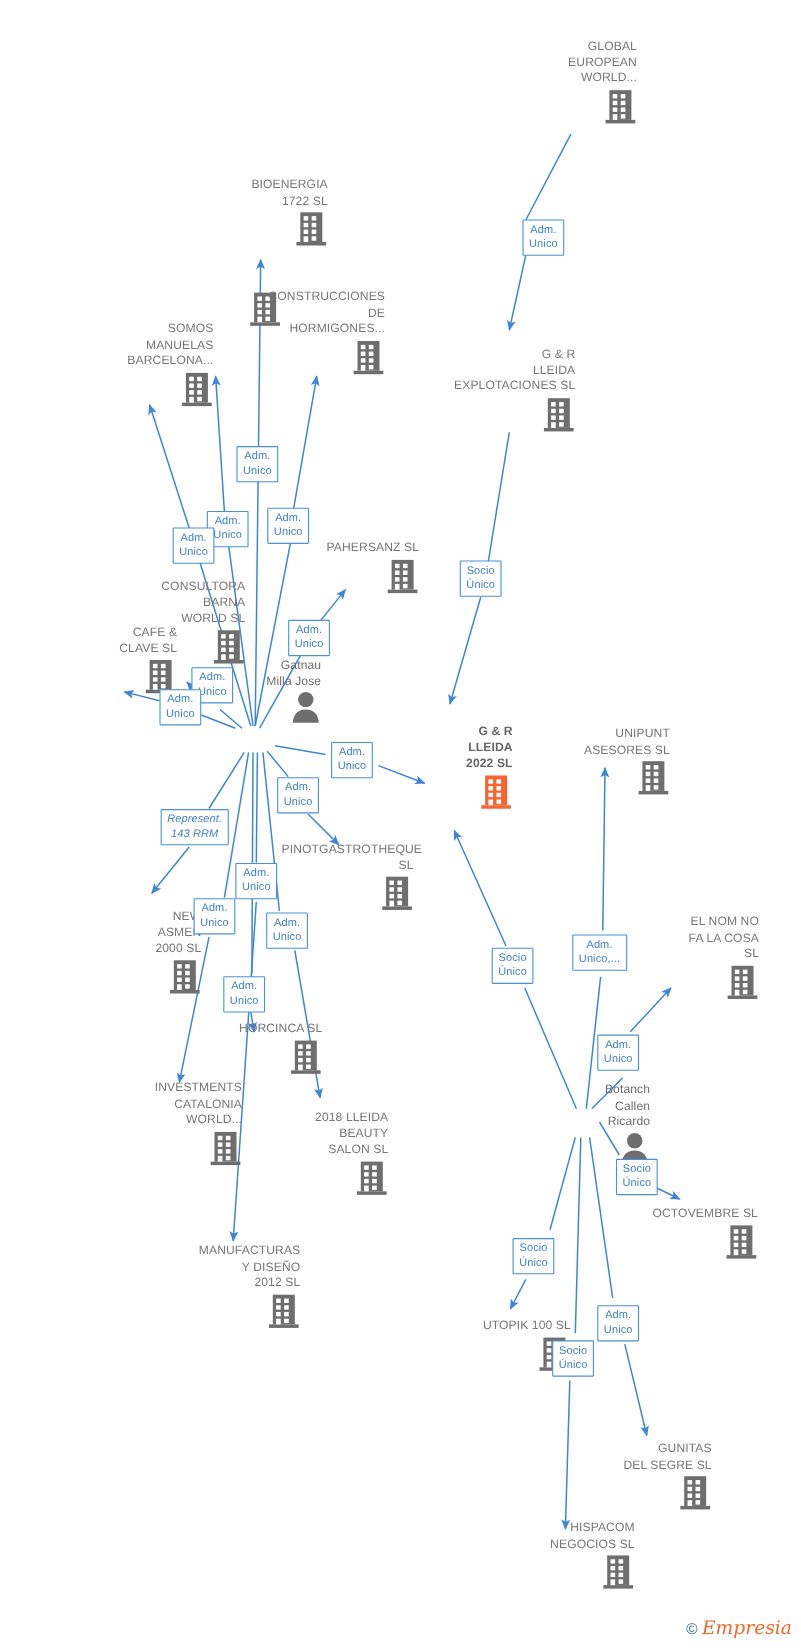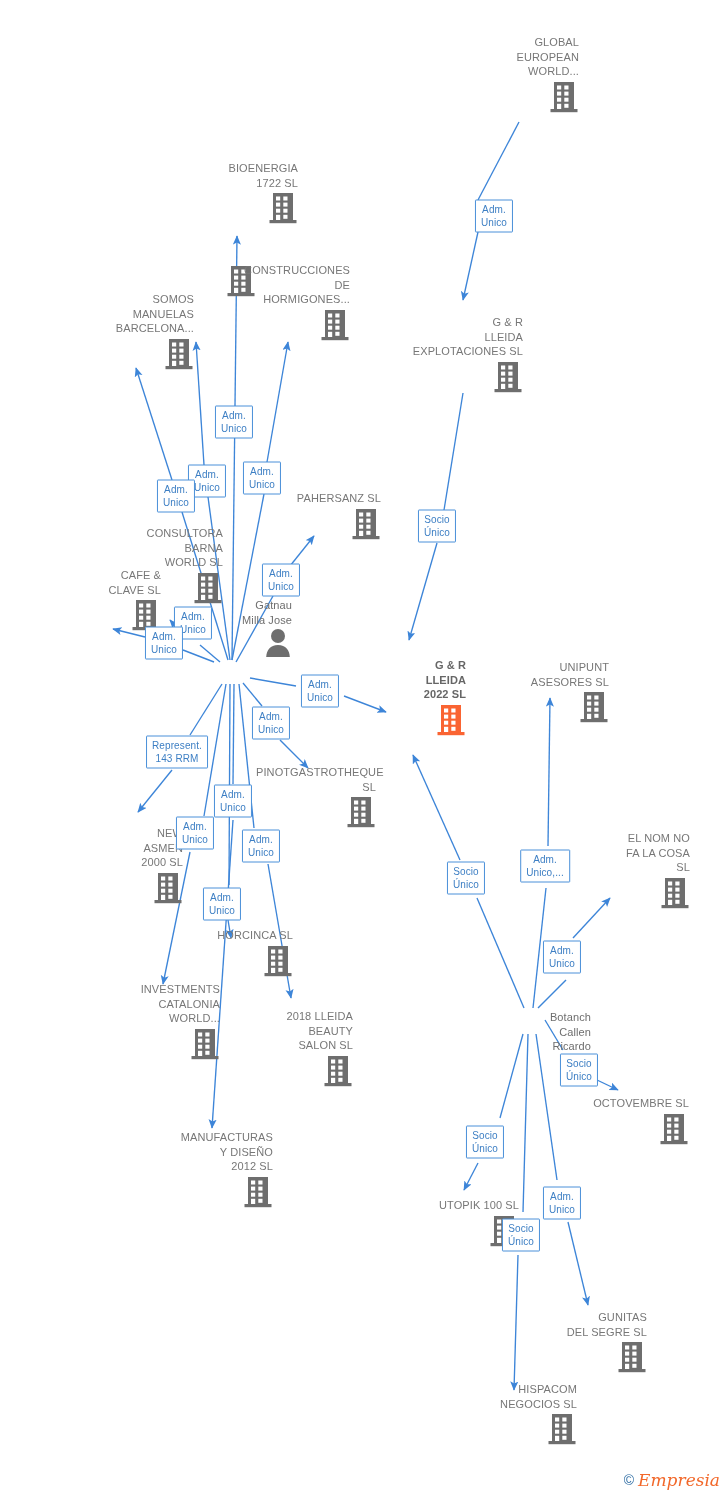--- a/index.html
+++ b/index.html
@@ -450,21 +450,21 @@
               <rect x="15.3" y="5.5" width="4.2" height="4"></rect>
               <rect x="8" y="11.6" width="4.2" height="4"></rect>
               <rect x="15.3" y="11.6" width="4.2" height="4"></rect>
               <rect x="8" y="17.7" width="4.2" height="4"></rect>
               <rect x="15.3" y="17.7" width="4.2" height="4"></rect>
               <rect x="8" y="23.8" width="4.2" height="5.2"></rect>
               <rect x="15.3" y="23.8" width="4.2" height="4"></rect>
             </g>
           </svg></span>
       </div>
-      <div class="node person" style="left: 531px; top: 1010px;">
+      <div class="node person" style="left: 531px; top: 984px;">
         <div class="label">Botanch
 Callen
 Ricardo</div>
         <span class="glyph"><svg width="28" height="30" viewBox="0 0 28 30">
             <circle cx="14" cy="8" r="7" fill="#6e6e6e"></circle>
             <path d="M14 17 C6.2 17 2.5 22.2 2.2 29 L25.8 29 C25.5 22.2 21.8 17 14 17 Z" fill="#6e6e6e"></path>
           </svg></span>
       </div>
       <div class="node company" style="left: 629px; top: 1096px;">
         <div class="label">OCTOVEMBRE SL</div>
@@ -572,21 +572,21 @@
       <div class="badge" style="left: 281px; top: 580px;">Adm.
 Unico</div>
       <div class="badge" style="left: 193px; top: 623px;">Adm.
 Unico</div>
       <div class="badge" style="left: 164px; top: 643px;">Adm.
 Unico</div>
       <div class="badge" style="left: 320px; top: 691px;">Adm.
 Unico</div>
       <div class="badge" style="left: 271px; top: 723px;">Adm.
 Unico</div>
-      <div class="badge" style="left: 177px; top: 752px;">Represent.
+      <div class="badge" style="left: 177px; top: 752px; font-style: italic;">Represent.
 143 RRM</div>
       <div class="badge" style="left: 233px; top: 801px;">Adm.
 Unico</div>
       <div class="badge" style="left: 195px; top: 833px;">Adm.
 Unico</div>
       <div class="badge" style="left: 261px; top: 846px;">Adm.
 Unico</div>
       <div class="badge" style="left: 222px; top: 904px;">Adm.
 Unico</div>
       <div class="badge" style="left: 466px; top: 878px;">Socio

